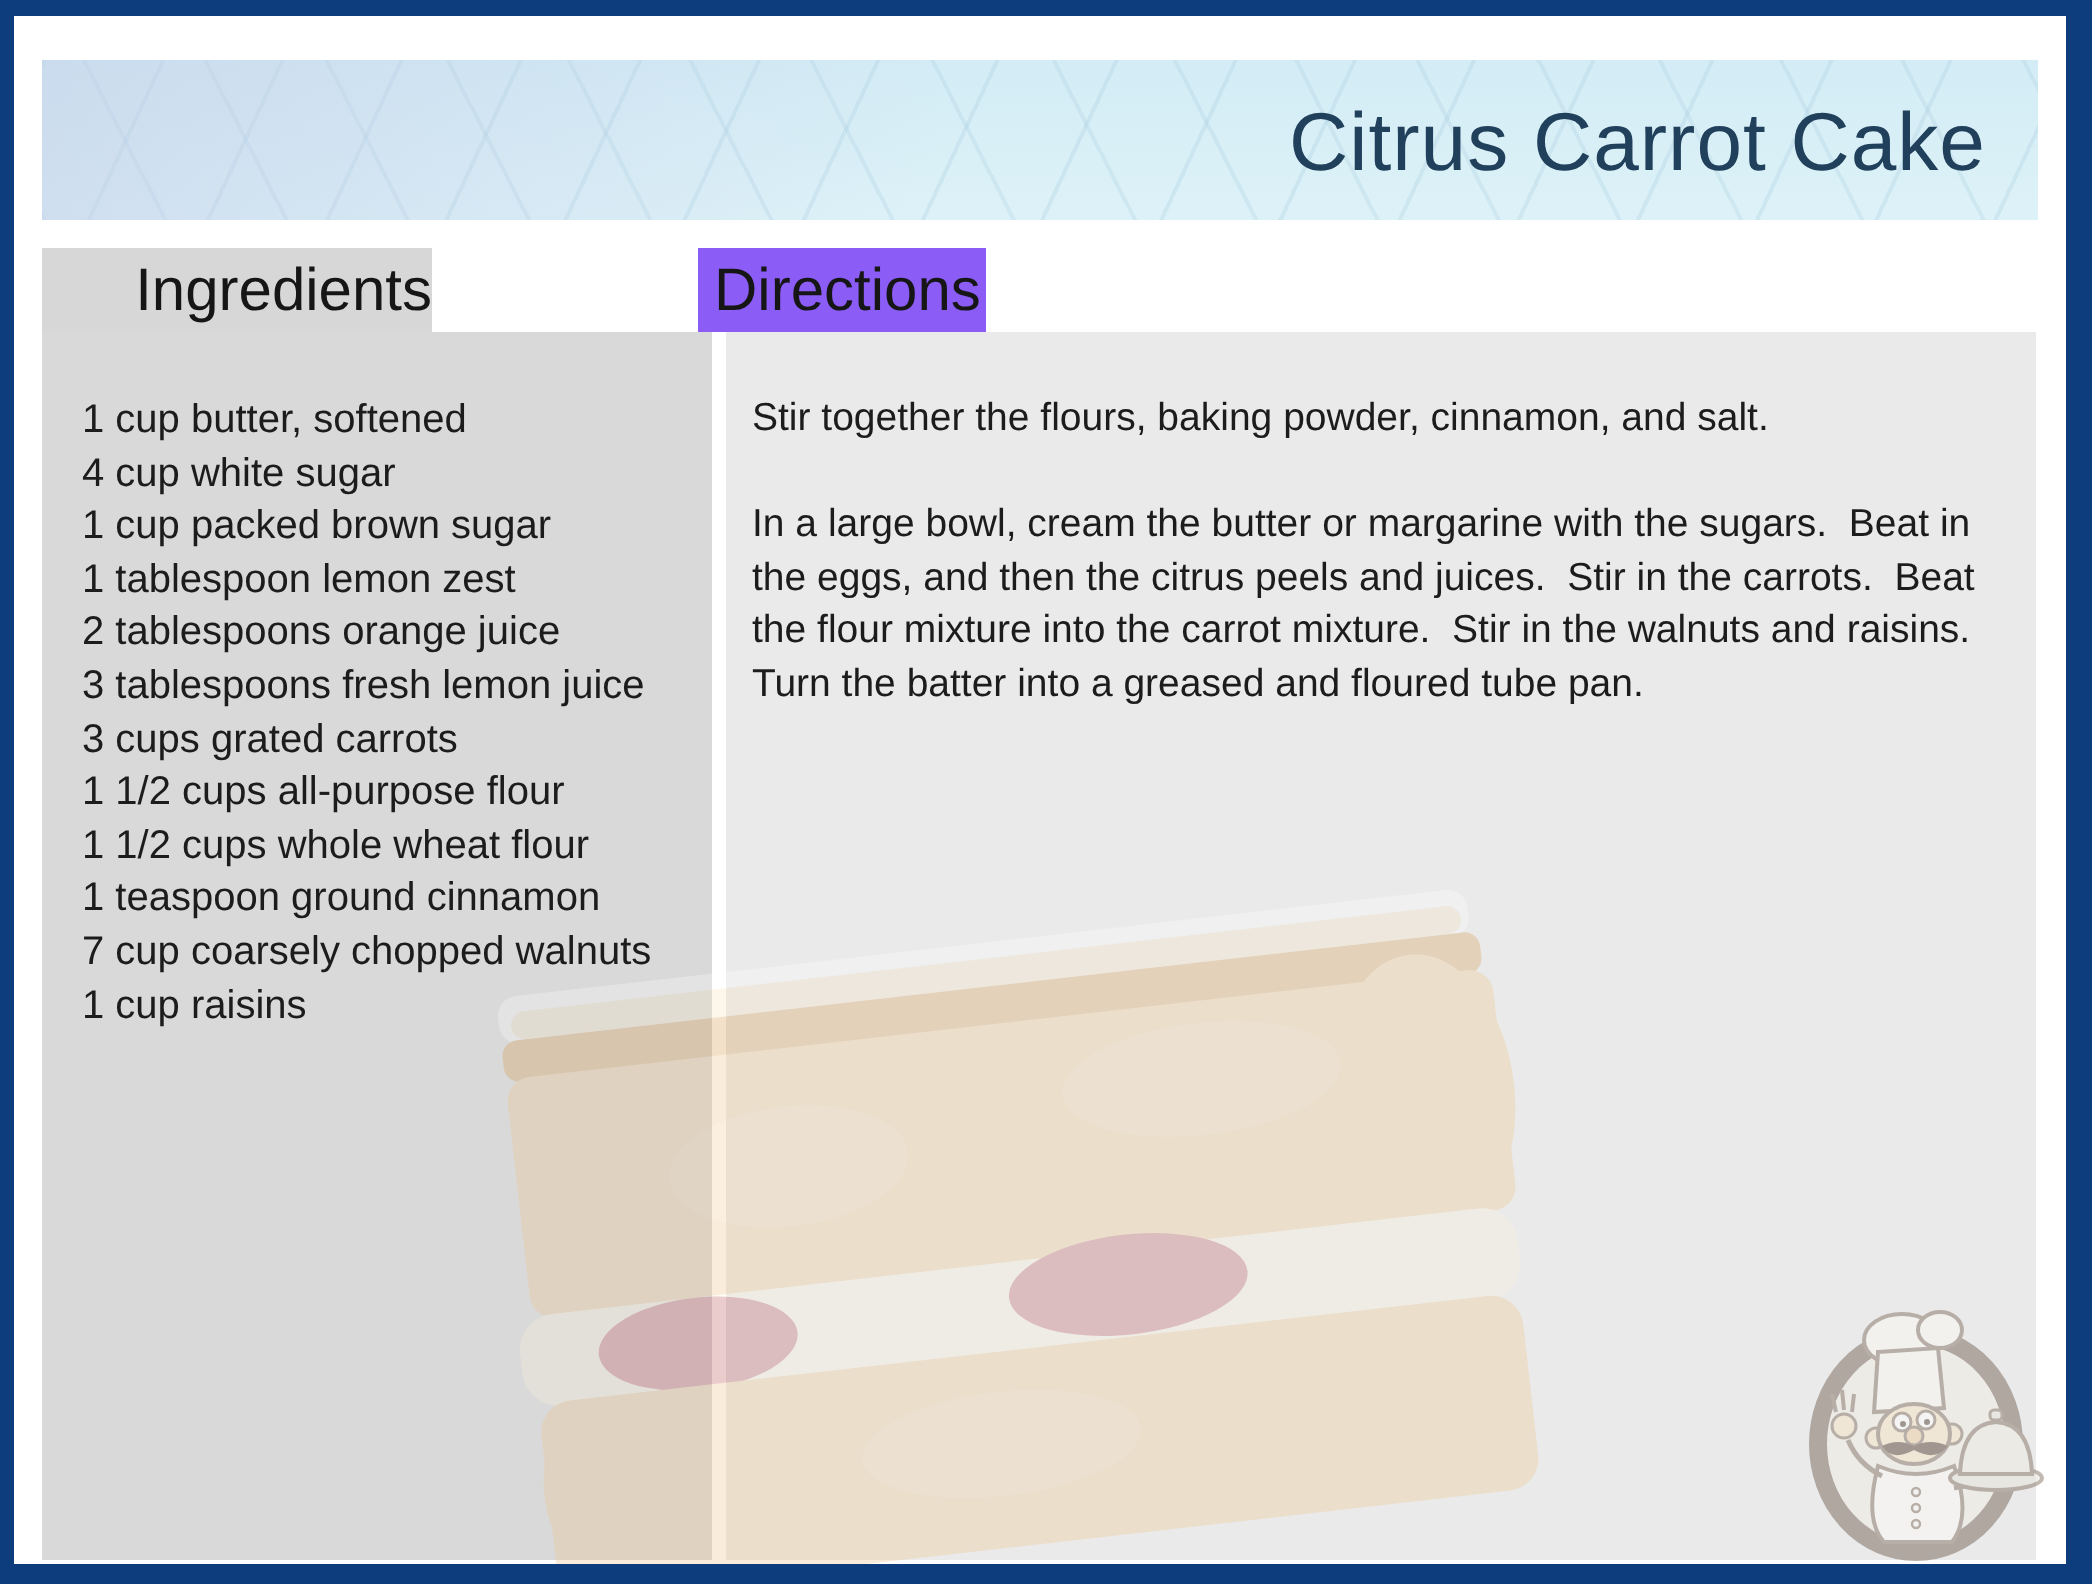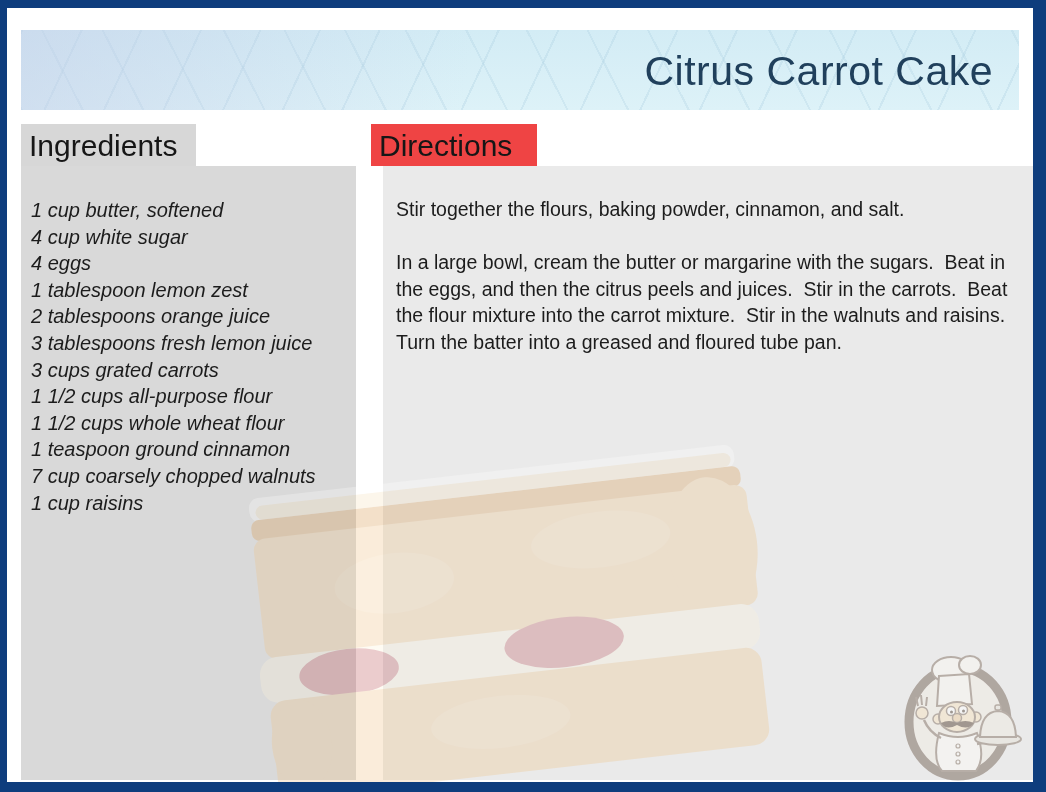--- a/index.html
+++ b/index.html
@@ -45,36 +45,35 @@
     position: absolute;
     top: 116px;
     height: 42px;
     line-height: 44px;
     font-size: 30px;
     font-weight: 400;
     color: #161616;
     padding-left: 8px;
     white-space: nowrap;
   }
-  .heading-box.ing { left: 14px; width: 175px; background: #d7d7d7; }
-  .heading-box.dir { left: 364px; width: 166px; background: #ef4444; }
+  .heading-box.ing { left: 14px; width: 195px; background: #d7d7d7; text-align: right; }
+  .heading-box.dir { left: 342px; width: 144px; background: #8b5cf6; }
 
   
   .panel {
     position: absolute;
     top: 158px;
     height: 614px;
   }
   .panel.ing { left: 14px;  width: 335px; background: #d9d9d9; }
-  .panel.dir { left: 376px; width: 655px; background: #eaeaea; }
+  .panel.dir { left: 356px; width: 655px; background: #eaeaea; }
 
   .ingredient-list {
     list-style: none;
-    padding: 31px 4px 0 10px;
-    font-style: italic;
+    padding: 31px 4px 0 20px;
   }
   .ingredient-list li {
     font-size: 20px;
     line-height: 26.6px;
     color: #1c1c1c;
     white-space: nowrap;
   }
 
   .directions-body {
     padding: 30px 8px 0 13px;
@@ -112,21 +111,21 @@
     <div class="banner-title">Citrus Carrot Cake</div>
   </div>
 
   <div class="heading-box ing">Ingredients</div>
   <div class="heading-box dir">Directions</div>
 
   <div class="panel ing">
     <ul class="ingredient-list">
       <li>1 cup butter, softened</li>
       <li>4 cup white sugar</li>
-      <li>4 eggs</li>
+      <li>1 cup packed brown sugar</li>
       <li>1 tablespoon lemon zest</li>
       <li>2 tablespoons orange juice</li>
       <li>3 tablespoons fresh lemon juice</li>
       <li>3 cups grated carrots</li>
       <li>1 1/2 cups all-purpose flour</li>
       <li>1 1/2 cups whole wheat flour</li>
       <li>1 teaspoon ground cinnamon</li>
       <li>7 cup coarsely chopped walnuts</li>
       <li>1 cup raisins</li>
     </ul>

